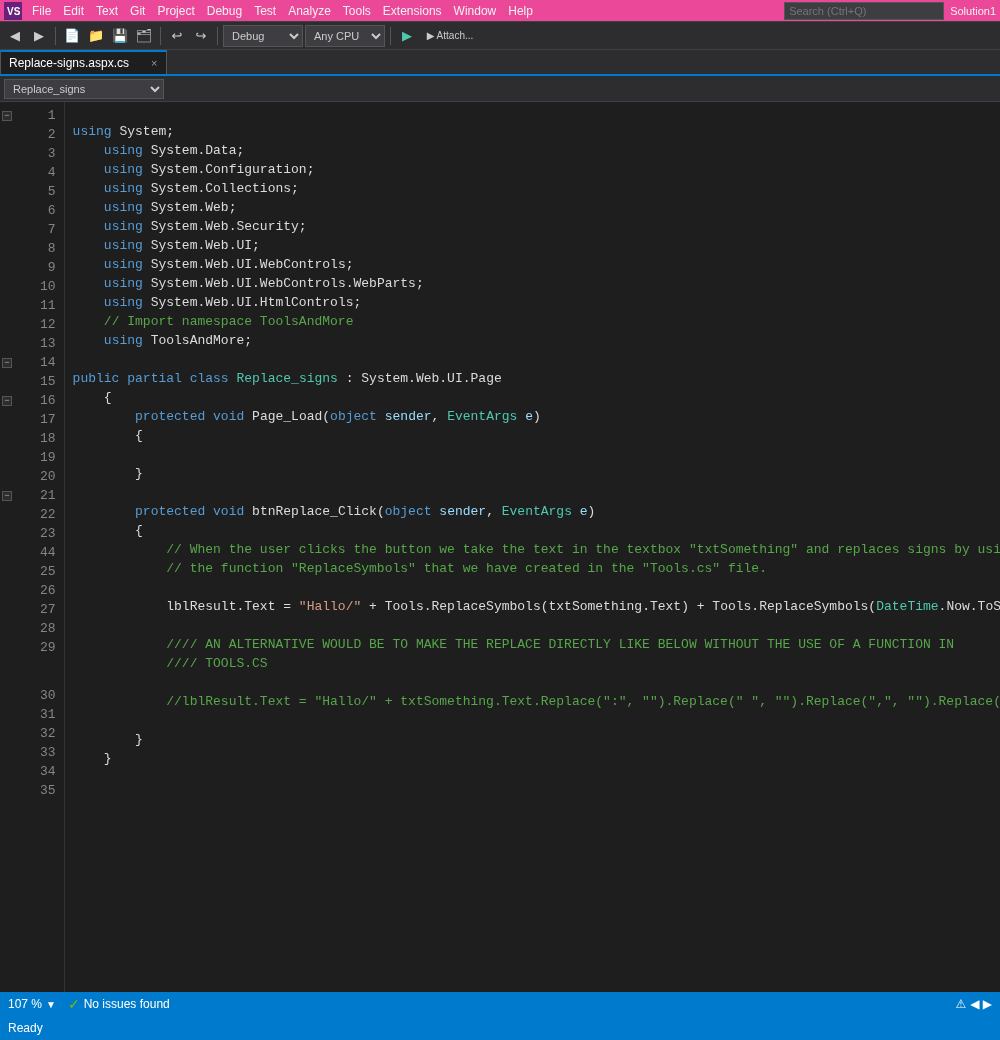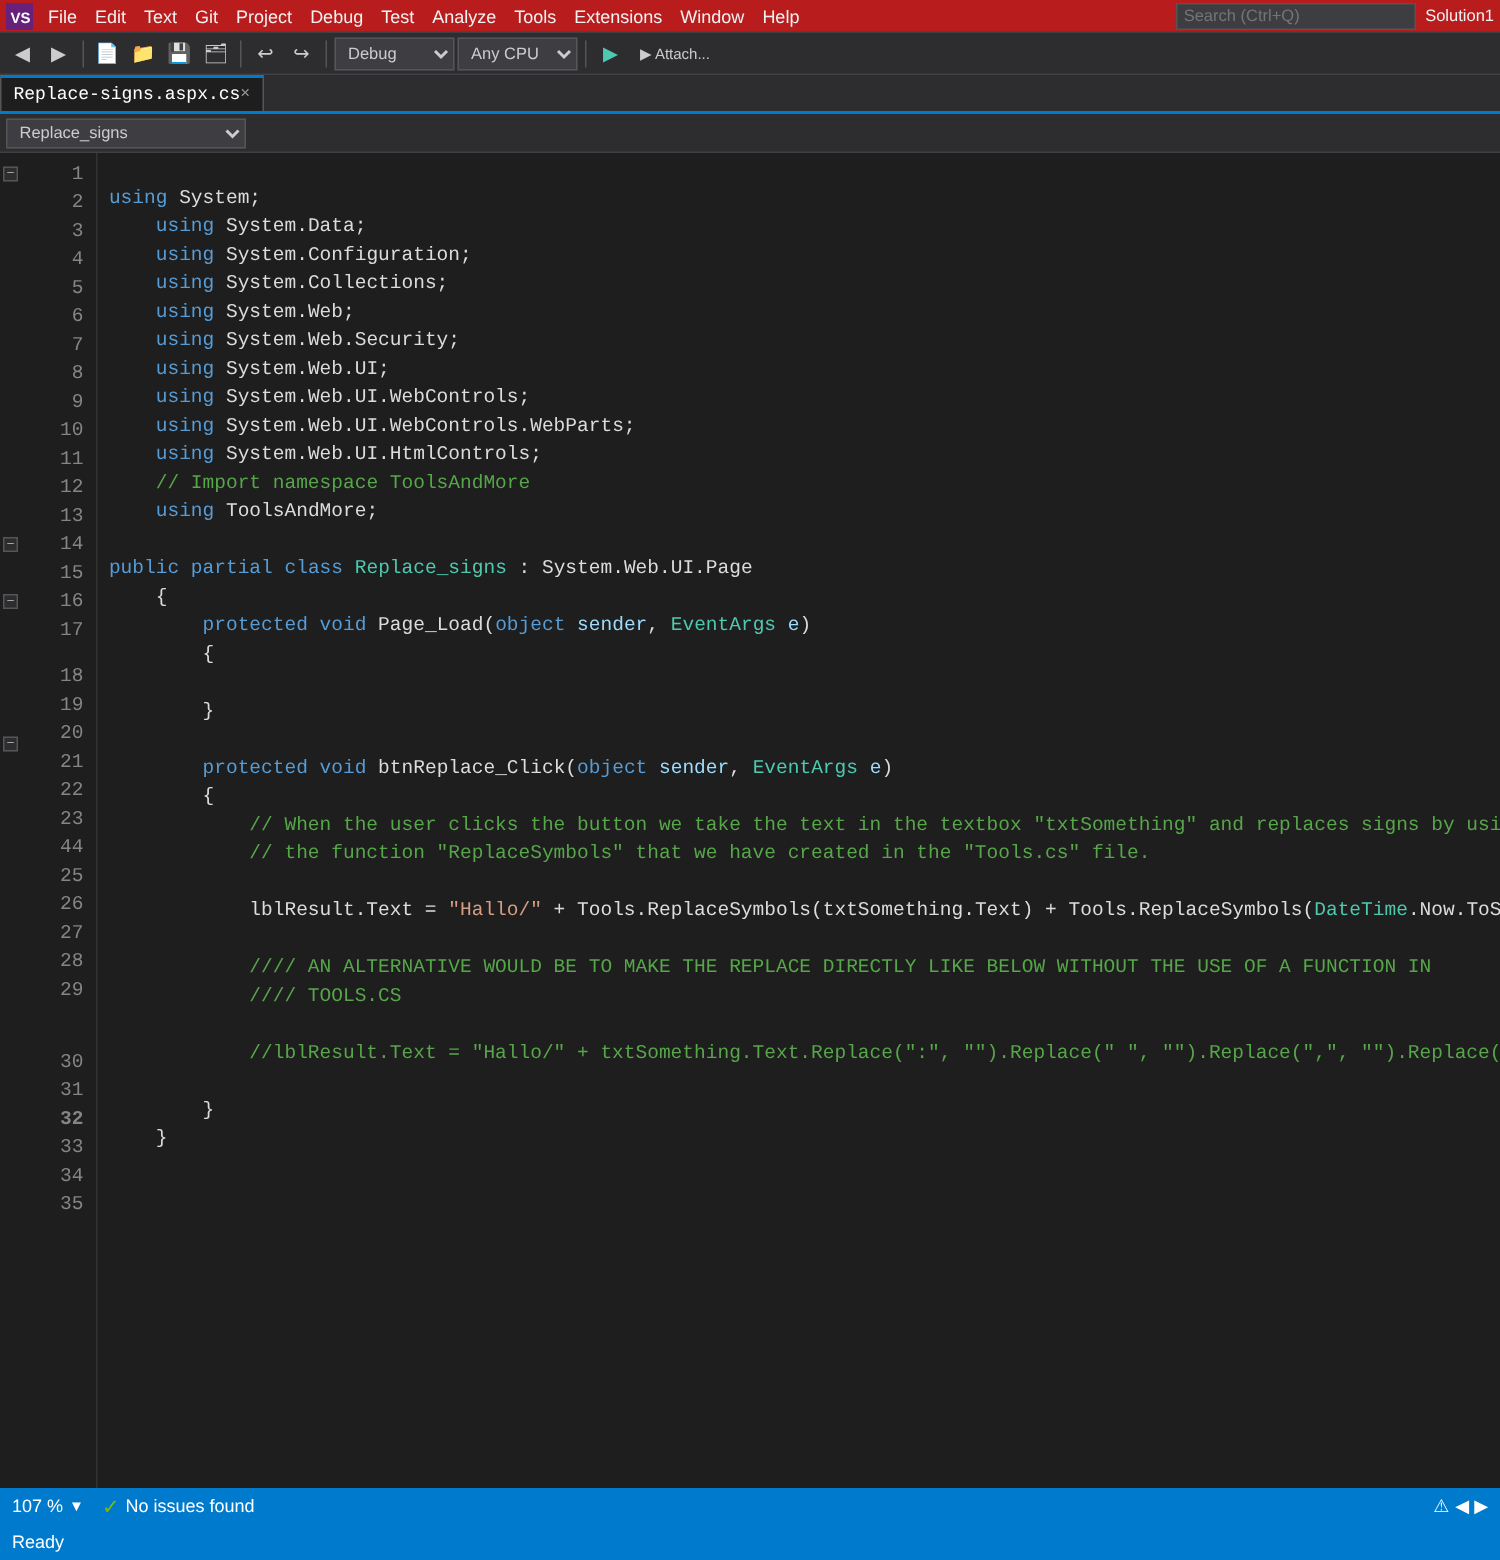--- a/index.html
+++ b/index.html
@@ -1,20 +1,20 @@
 <!DOCTYPE html>
 <html><head>
   <meta charset="utf-8">
   <style>
     * { margin: 0; padding: 0; box-sizing: border-box; }
     body { font-family: 'Consolas', 'Courier New', monospace; background: #1e1e1e; color: #dcdcdc; width: 1000px; height: 1040px; overflow: hidden; }
 
     
     #menu-bar {
-      background: #b91c1c;
+      background: #ec4899;
       height: 22px;
       display: flex;
       align-items: center;
       padding: 0 4px;
       border-bottom: 1px solid #3f3f46;
     }
     #vs-logo {
       width: 18px; height: 18px; margin-right: 4px;
       background: #68217a;
       display: flex; align-items: center; justify-content: center;
@@ -83,28 +83,28 @@
       background: #2d2d30;
       height: 26px;
       display: flex;
       align-items: flex-end;
       border-bottom: 2px solid #007acc;
     }
     .tab {
       background: #3e3e42;
       color: #ccc;
       font-size: 12px;
-      font-family: Liberation Mono, monospace;
+      font-family: Liberation Sans, sans-serif;
       padding: 0 8px;
       height: 24px;
       display: flex; align-items: center;
       border: 1px solid #555;
       border-bottom: none;
       cursor: pointer;
-      gap: 0;
+      gap: 22px;
     }
     .tab.active {
       background: #1e1e1e;
       color: #fff;
       border-top: 2px solid #007acc;
     }
     .tab-close { font-size: 11px; color: #999; }
 
     
     #nav-bar {
@@ -335,35 +335,35 @@
     <div style="height:19px;">8</div>
     <div style="height:19px;">9</div>
     <div style="height:19px;">10</div>
     <div style="height:19px;">11</div>
     <div style="height:19px;margin-left:18px;">12</div>
     <div style="height:19px;">13</div>
     <div style="height:19px;">14</div>
     <div style="height:19px;">15</div>
     <div style="height:19px;">16</div>
     <div style="height:19px;">17</div>
-    <div style="height:19px;margin-top:12px;">18</div>
+    <div style="height:19px;">18</div>
     <div style="height:19px;">19</div>
     <div style="height:19px;">20</div>
     <div style="height:19px;">21</div>
     <div style="height:19px;">22</div>
     <div style="height:19px;">23</div>
     <div style="height:19px;">44</div>
     <div style="height:19px;">25</div>
     <div style="height:19px;">26</div>
     <div style="height:19px;">27</div>
     <div style="height:19px;">28</div>
     <div style="height:19px;">29</div>
     <div style="height:19px;margin-top:29px;">30</div>
     <div style="height:19px;">31</div>
-    <div style="height:19px;font-weight:bold;">32</div>
+    <div style="height:19px;">32</div>
     <div style="height:19px;">33</div>
     <div style="height:19px;">34</div>
     <div style="height:19px;">35</div>
   </div>
 
   <div id="code-area"><span class="line-content"><span class="kw">using</span> System;</span><span class="line-content">    <span class="kw">using</span> System.Data;</span><span class="line-content">    <span class="kw">using</span> System.Configuration;</span><span class="line-content">    <span class="kw">using</span> System.Collections;</span><span class="line-content">    <span class="kw">using</span> System.Web;</span><span class="line-content">    <span class="kw">using</span> System.Web.Security;</span><span class="line-content">    <span class="kw">using</span> System.Web.UI;</span><span class="line-content">    <span class="kw">using</span> System.Web.UI.WebControls;</span><span class="line-content">    <span class="kw">using</span> System.Web.UI.WebControls.WebParts;</span><span class="line-content">    <span class="kw">using</span> System.Web.UI.HtmlControls;</span><span class="line-content">    <span class="comment">// Import namespace ToolsAndMore</span></span><span class="line-content">    <span class="kw">using</span> ToolsAndMore;</span><span class="line-content"> </span><span class="line-content"><span class="kw">public</span> <span class="kw">partial</span> <span class="kw">class</span> <span class="type">Replace_signs</span> : System.Web.UI.Page</span><span class="line-content">    {</span><span class="line-content">        <span class="kw">protected</span> <span class="kw">void</span> Page_Load(<span class="kw">object</span> <span class="param">sender</span>, <span class="type">EventArgs</span> <span class="param">e</span>)</span><span class="line-content">        {</span><span class="line-content"> </span><span class="line-content">        }</span><span class="line-content"> </span><span class="line-content">        <span class="kw">protected</span> <span class="kw">void</span> btnReplace_Click(<span class="kw">object</span> <span class="param">sender</span>, <span class="type">EventArgs</span> <span class="param">e</span>)</span><span class="line-content">        {</span><span class="line-content">            <span class="comment">// When the user clicks the button we take the text in the textbox "txtSomething" and replaces signs by using</span></span><span class="line-content">            <span class="comment">// the function "ReplaceSymbols" that we have created in the "Tools.cs" file.</span></span><span class="line-content"> </span><span class="line-content">            lblResult.Text = <span class="str">"Hallo/"</span> + Tools.ReplaceSymbols(txtSomething.Text) + Tools.ReplaceSymbols(<span class="type">DateTime</span>.Now.ToStr</span><span class="line-content"> </span><span class="line-content">            <span class="comment">//// AN ALTERNATIVE WOULD BE TO MAKE THE REPLACE DIRECTLY LIKE BELOW WITHOUT THE USE OF A FUNCTION IN</span></span><span class="line-content">            <span class="comment">//// TOOLS.CS</span></span><span class="line-content"> </span><span class="line-content">            <span class="comment">//lblResult.Text = "Hallo/" + txtSomething.Text.Replace(":", "").Replace(" ", "").Replace(",", "").Replace("-</span></span><span class="line-content"> </span><span class="line-content">        }</span><span class="line-content">    }</span><span class="line-content"> </span></div>
 </div>
 
 <div id="status-bar">
   <span style="display:flex; align-items:center; gap:4px;justify-content:center;">

